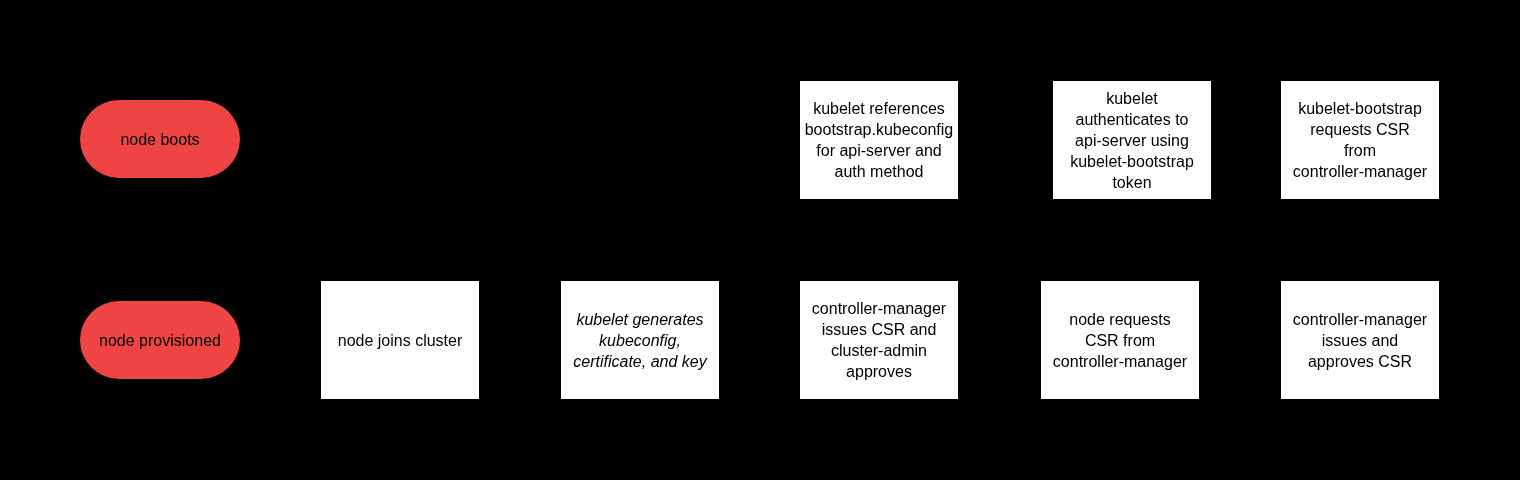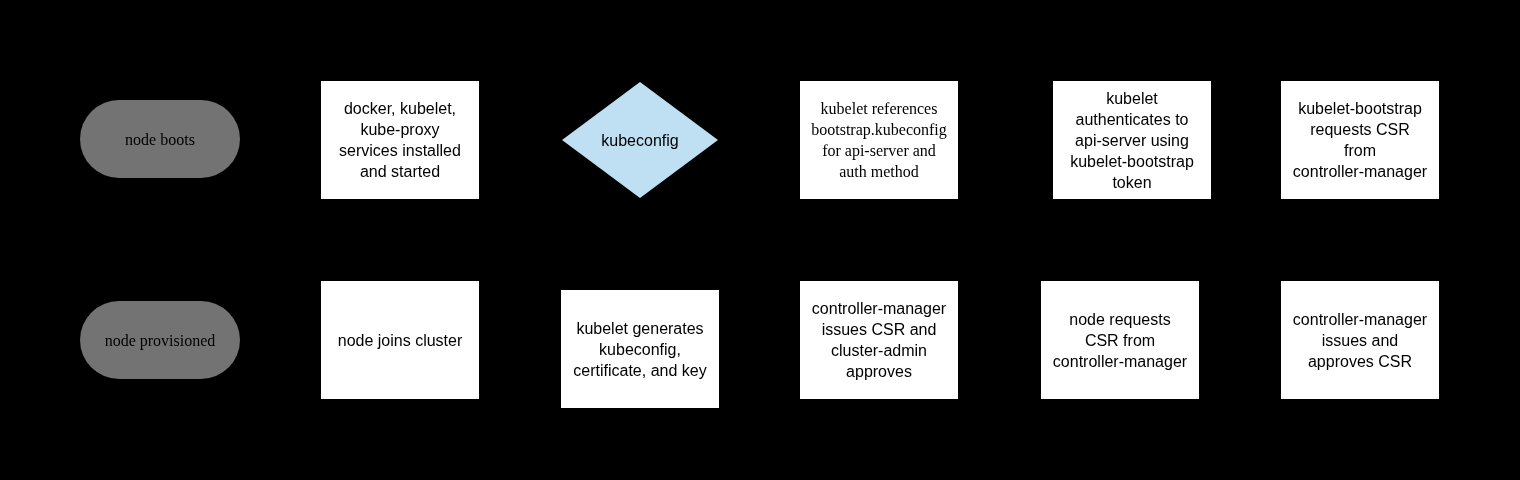--- a/index.html
+++ b/index.html
@@ -25,25 +25,24 @@
     font-size: 16px;
     line-height: 21px;
     overflow: hidden;
   }
   .process {
     background: #ffffff;
     width: 158px;
     height: 118px;
   }
   .terminator {
-    background: #737373;
+    background: #ef4444;
     width: 160px;
     height: 78px;
     border-radius: 39px;
-    font-family: Liberation Serif, serif;
   }
   .decision {
     background: #bfe0f2;
     width: 156px;
     height: 116px;
     clip-path: polygon(50% 0%, 100% 50%, 50% 100%, 0% 50%);
   }
   .label {
     white-space: pre-line;
     display: block;
@@ -52,32 +51,23 @@
 </style>
 </head>
 <body>
 
 <div id="canvas">
 
   <div class="node terminator" style="left:80px; top:100px;">
     <span class="label">node boots</span>
   </div>
 
-  <div class="node process" style="left:321px; top:81px;">
-    <span class="label">docker, kubelet,
-kube-proxy
-services installed
-and started</span>
-  </div>
 
-  <div class="node decision" style="left:562px; top:82px;">
-    <span class="label">kubeconfig</span>
-  </div>
 
-  <div class="node process" style="left:800px; top:81px;font-family:Liberation Serif, serif;">
+  <div class="node process" style="left:800px; top:81px;">
     <span class="label">kubelet references
 bootstrap.kubeconfig
 for api-server and
 auth method</span>
   </div>
 
   <div class="node process" style="left:1041px; top:81px;margin-left:12px;">
     <span class="label">kubelet
 authenticates to
 api-server using
@@ -93,21 +83,21 @@
   </div>
 
   <div class="node terminator" style="left:80px; top:301px;align-items:center;">
     <span class="label">node provisioned</span>
   </div>
 
   <div class="node process" style="left:321px; top:281px;justify-content:flex-end;">
     <span class="label">node joins cluster</span>
   </div>
 
-  <div class="node process" style="left:561px; top:290px;">
+  <div class="node process" style="left:561px; top:281px;font-style:italic;">
     <span class="label">kubelet generates
 kubeconfig,
 certificate, and key</span>
   </div>
 
   <div class="node process" style="left:800px; top:281px;">
     <span class="label">controller-manager
 issues CSR and
 cluster-admin
 approves</span>

